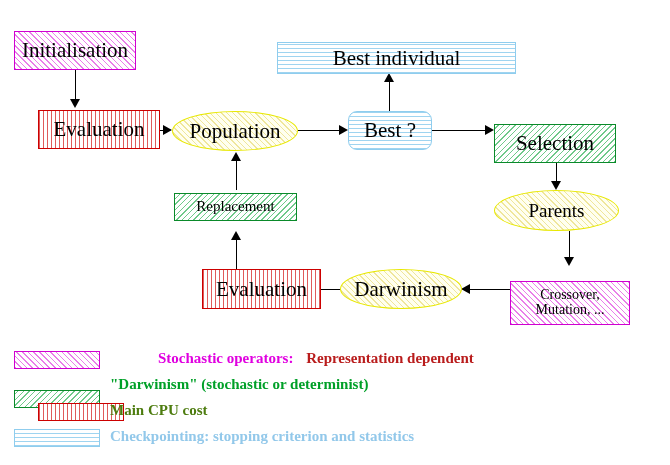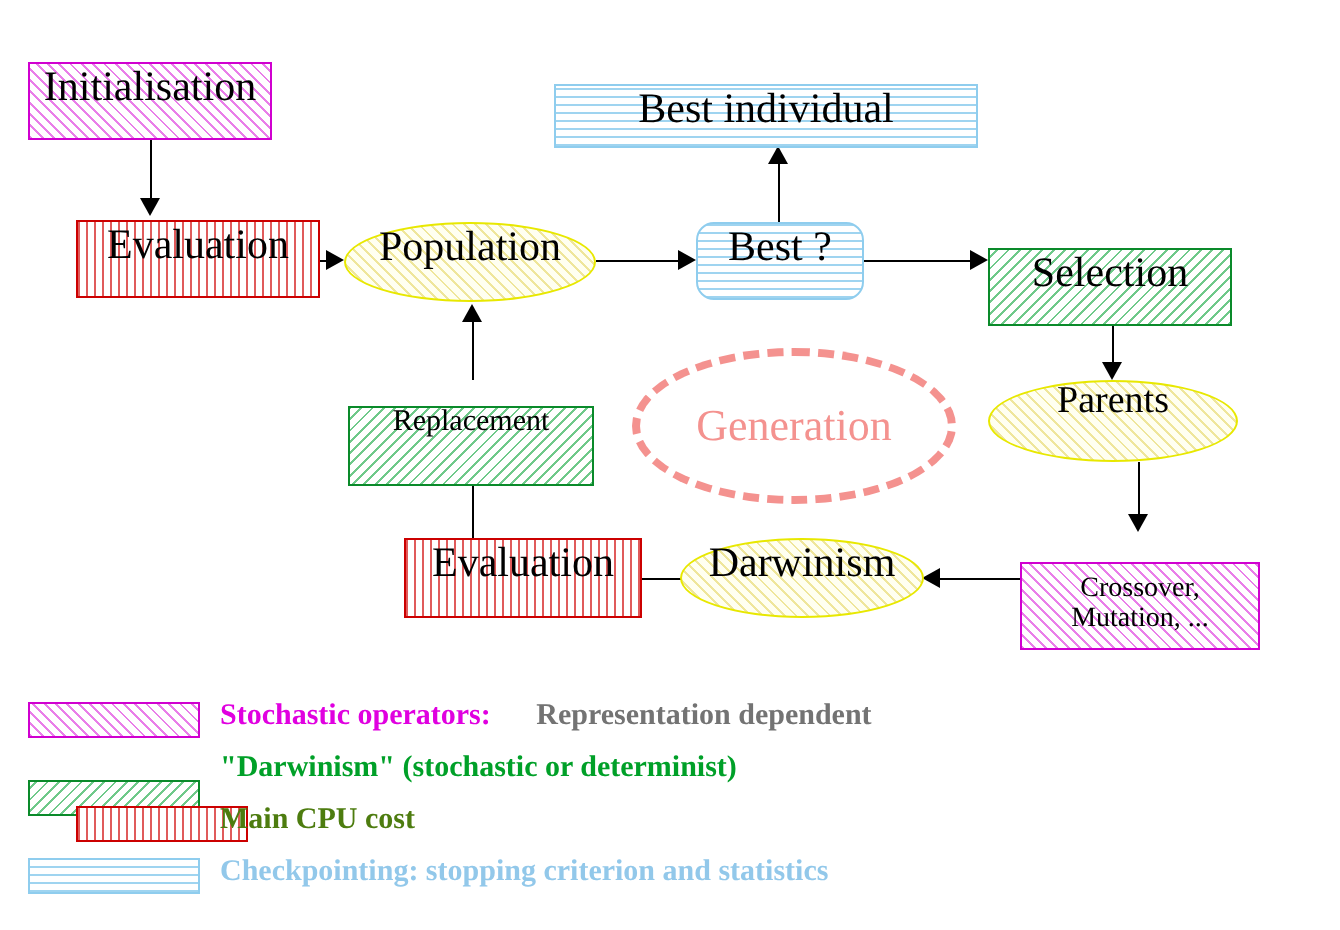--- a/index.html
+++ b/index.html
@@ -8,21 +8,21 @@
     background:#ffffff;
     font-family:"Liberation Serif", serif;
     overflow:hidden;
   }
   #canvas{position:relative;width:670px;height:465px;}
 
   
   .node{
     position:absolute;
     box-sizing:border-box;
-    display:flex;justify-content:center;
+    display:flex;align-items:center;justify-content:center;
     text-align:center;
     color:#000;
     font-family:"Liberation Serif", serif;
     line-height:1.05;
     z-index:3;
   }
 
   
   .fill-magenta{
     border:1px solid #d000d0;
@@ -115,21 +115,21 @@
   </div>
 
   <div class="node fill-yellow ellipse" style="left:172px;top:111px;width:126px;height:40px;font-size:21px;">
     <span class="node-label">Population</span>
   </div>
 
   <div class="node fill-blue rounded" style="left:348px;top:111px;width:84px;height:39px;font-size:21px;">
     <span class="node-label">Best ?</span>
   </div>
 
-  <div class="node fill-blue" style="left:277px;top:42px;width:212px;height:32px;font-size:21px;">
+  <div class="node fill-blue" style="left:277px;top:42px;width:239px;height:32px;font-size:21px;">
     <span class="node-label">Best individual</span>
   </div>
 
   <div class="node fill-green" style="left:494px;top:111px;width:122px;height:39px;font-size:21px;">
     <span class="node-label">Selection</span>
   </div>
 
   <div class="node fill-yellow ellipse" style="left:494px;top:190px;width:125px;height:41px;font-size:19px;">
     <span class="node-label">Parents</span>
   </div>
@@ -140,27 +140,24 @@
   </div>
 
   <div class="node fill-yellow ellipse" style="left:340px;top:269px;width:122px;height:40px;font-size:21px;">
     <span class="node-label">Darwinism</span>
   </div>
 
   <div class="node fill-red" style="left:178px;top:269px;width:119px;height:40px;font-size:21px;">
     <span class="node-label">Evaluation</span>
   </div>
 
-  <div class="node fill-green" style="left:174px;top:190px;width:123px;height:40px;font-size:15px;">
+  <div class="node fill-green" style="left:174px;top:180px;width:123px;height:28px;font-size:15px;">
     <span class="node-label">Replacement</span>
   </div>
 
-  <div class="generation" style="left:316px;top:174px;width:162px;height:78px;font-size:22px;">
-    <span class="node-label">Generation</span>
-  </div>
 
   <div class="edge edge-v" style="left:75px;top:70px;height:31px;"></div>
   <div class="arrow arrow-d" style="left:70px;top:99px;"></div>
 
   <div class="edge edge-h" style="left:136px;top:130px;width:32px;"></div>
   <div class="arrow arrow-r" style="left:163px;top:125px;"></div>
 
   <div class="edge edge-h" style="left:298px;top:130px;width:46px;"></div>
   <div class="arrow arrow-r" style="left:339px;top:125px;"></div>
 
@@ -183,22 +180,22 @@
   <div class="arrow arrow-l" style="left:296px;top:284px;"></div>
 
   <div class="edge edge-v" style="left:236px;top:238px;height:31px;"></div>
   <div class="arrow arrow-u" style="left:231px;top:231px;"></div>
 
   <div class="edge edge-v" style="left:236px;top:159px;height:31px;"></div>
   <div class="arrow arrow-u" style="left:231px;top:152px;"></div>
 
   <div class="legend-swatch fill-magenta" style="left:14px;top:351px;"></div>
   <div class="legend-text" style="left:110px;top:350px;">
-    <span style="color:#e000e0;">Stochastic operators:</span>
-    <span class="part2" style="color:#737373;margin-left:19px;">Representation dependent</span>
+    <span style="color:#e000e0;margin-left:48px;">Stochastic operators:</span>
+    <span class="part2" style="color:#b91c1c;margin-left:9px;">Representation dependent</span>
   </div>
 
   <div class="legend-swatch fill-green" style="left:14px;top:377px;"></div>
   <div class="legend-text" style="left:110px;top:376px;color:#00a028;">"Darwinism" (stochastic or determinist)</div>
 
   <div class="legend-swatch fill-red" style="left:14px;top:403px;"></div>
   <div class="legend-text" style="left:110px;top:402px;color:#4d7c0f;">Main CPU cost</div>
 
   <div class="legend-swatch fill-blue" style="left:14px;top:429px;"></div>
   <div class="legend-text" style="left:110px;top:428px;color:#92c8ea;">Checkpointing: stopping criterion and statistics</div>

